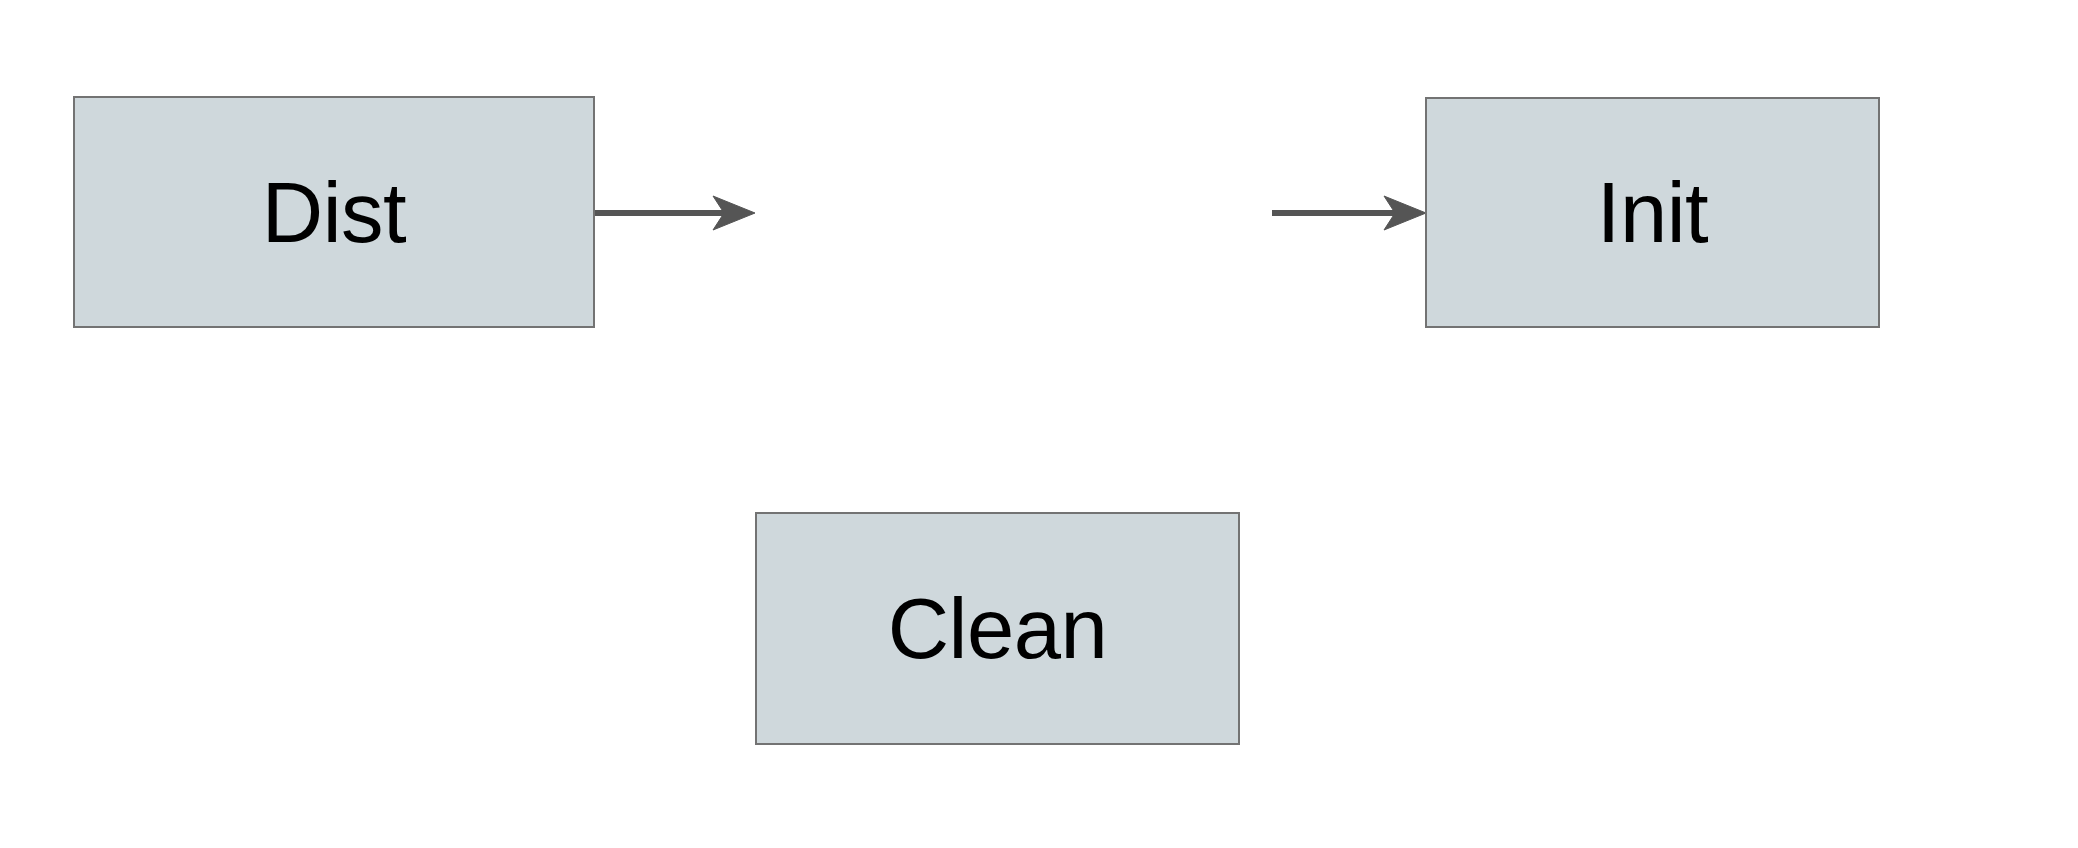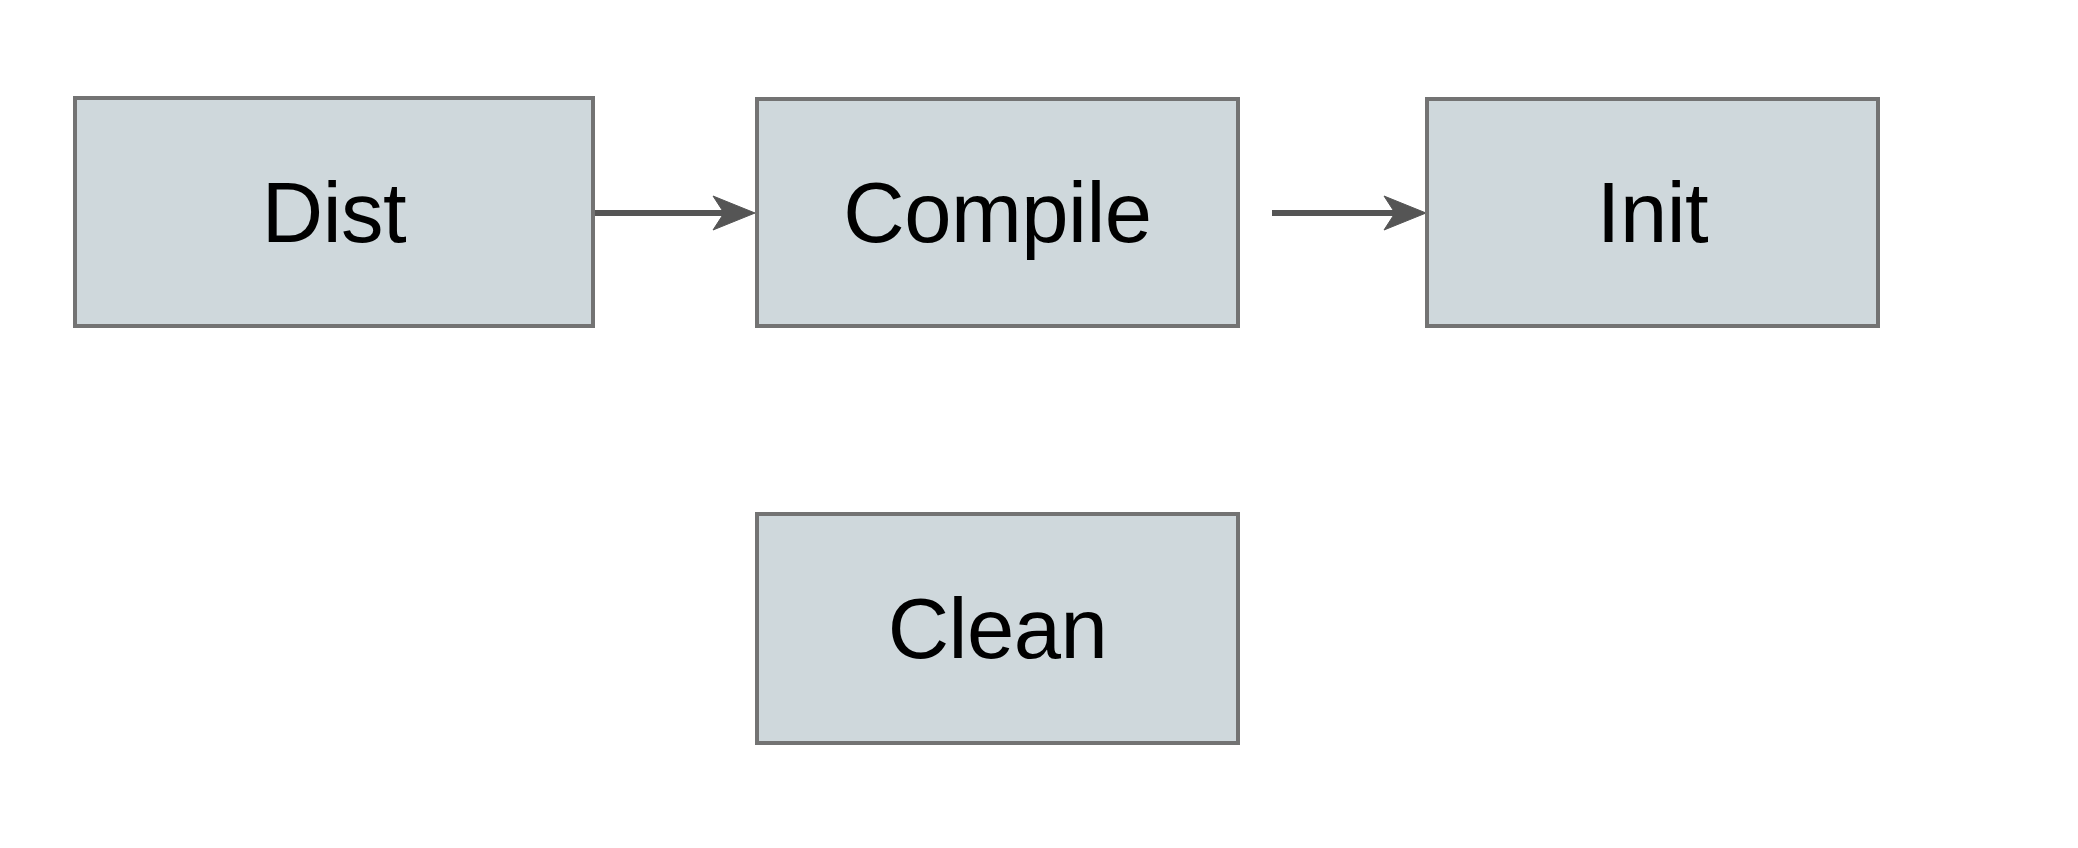--- a/index.html
+++ b/index.html
@@ -15,21 +15,21 @@
     position: relative;
     width: 2078px;
     height: 848px;
     background: #ffffff;
     overflow: hidden;
   }
   .node {
     position: absolute;
     box-sizing: border-box;
     background: #cfd8dc;
-    border: 4px solid #737373;
+    border: 2px solid #737373;
     display: flex;
     align-items: center;
     justify-content: center;
   }
   .node-label {
     font-family: "Liberation Sans", sans-serif;
     font-size: 85px;
     font-weight: 300;
     line-height: 1;
     color: #000000;
@@ -64,23 +64,20 @@
     <span class="node-label">Dist</span>
   </div>
 
   <div class="edge" id="edge-dist-compile">
     <svg width="162" height="36" viewBox="0 0 162 36" xmlns="http://www.w3.org/2000/svg">
       <line x1="0" y1="17" x2="132" y2="17" stroke="#555555" stroke-width="6"></line>
       <path d="M 160 17 L 118 0 L 129 17 L 118 34 Z" fill="#555555" stroke="#555555" stroke-width="1" stroke-linejoin="miter"></path>
     </svg>
   </div>
 
-  <div class="node" id="node-compile">
-    <span class="node-label">Compile</span>
-  </div>
 
   <div class="edge" id="edge-compile-init">
     <svg width="156" height="36" viewBox="0 0 156 36" xmlns="http://www.w3.org/2000/svg">
       <line x1="0" y1="17" x2="126" y2="17" stroke="#555555" stroke-width="6"></line>
       <path d="M 154 17 L 112 0 L 123 17 L 112 34 Z" fill="#555555" stroke="#555555" stroke-width="1" stroke-linejoin="miter"></path>
     </svg>
   </div>
 
   <div class="node" id="node-init">
     <span class="node-label">Init</span>

